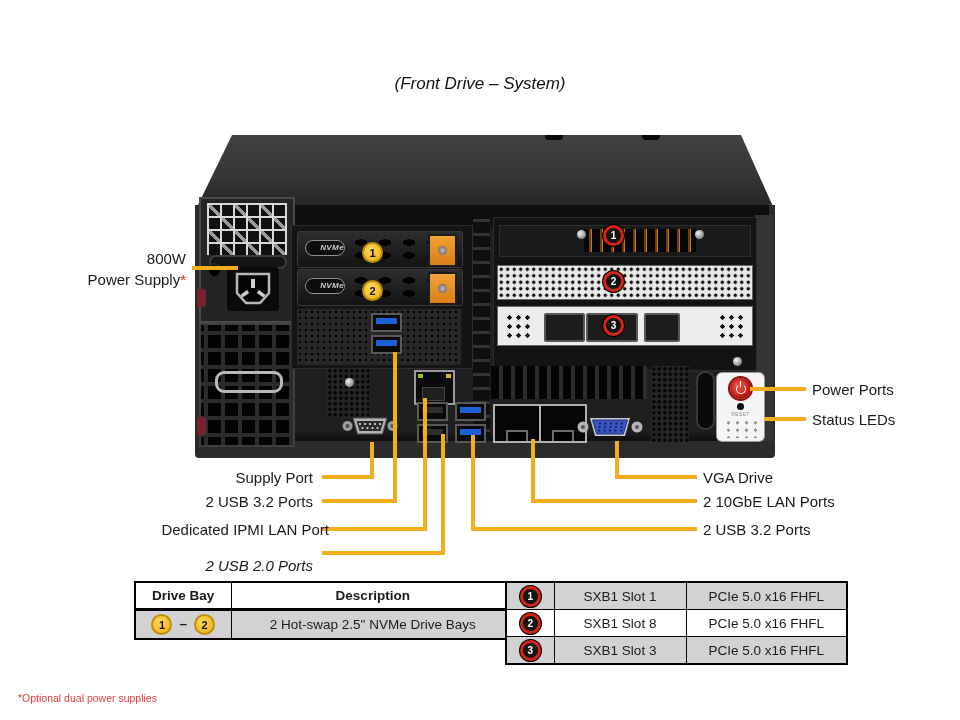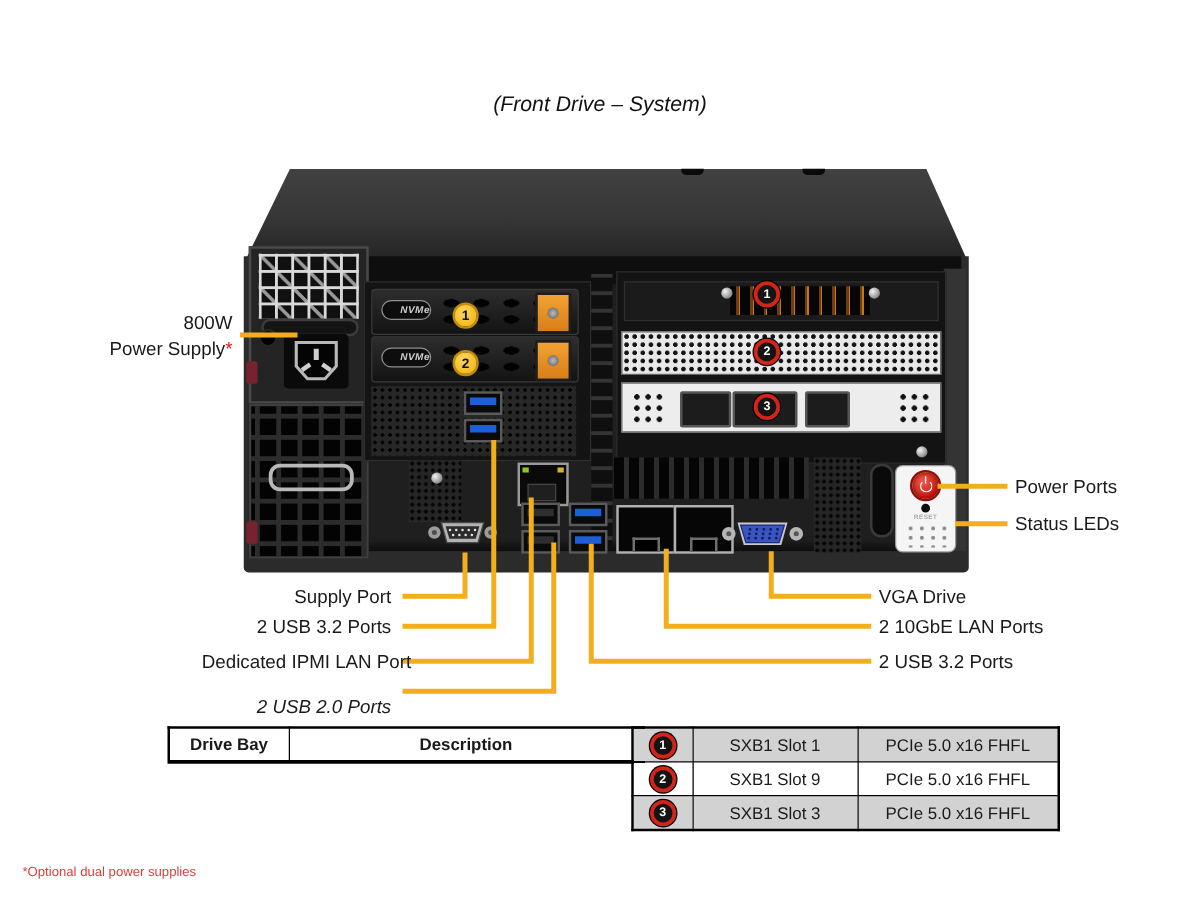--- a/index.html
+++ b/index.html
@@ -335,38 +335,44 @@
 <table class="t-drive">
   <colgroup>
       <col style="width:96px;">
       <col>
     </colgroup>
   <tbody>
       <tr>
     <th>Drive Bay</th>
     <th>Description</th>
   </tr>
+  <tr class="row-gray">
+    <td>
+      <span class="badge badge-y">1</span><span class="dash">–</span><span class="badge badge-y">2</span>
+    </td>
+    <td>2 Hot-swap 2.5" NVMe Drive Bays</td>
+  </tr>
 </tbody>
   </table>
 
 <table class="t-slot">
   <colgroup>
       <col style="width:48px;">
       <col style="width:132px;">
       <col>
     </colgroup>
   <tbody>
   <tr class="row-gray">
     <td><span class="badge badge-r">1</span></td>
     <td>SXB1 Slot 1</td>
     <td>PCIe 5.0 x16 FHFL</td>
   </tr>
   <tr class="row-white">
     <td><span class="badge badge-r">2</span></td>
-    <td>SXB1 Slot 9</td>
+    <td>SXB1 Slot 8</td>
     <td>PCIe 5.0 x16 FHFL</td>
   </tr>
   <tr class="row-gray">
     <td><span class="badge badge-r">3</span></td>
     <td>SXB1 Slot 3</td>
     <td>PCIe 5.0 x16 FHFL</td>
   </tr>
 </tbody>
   </table>
 

